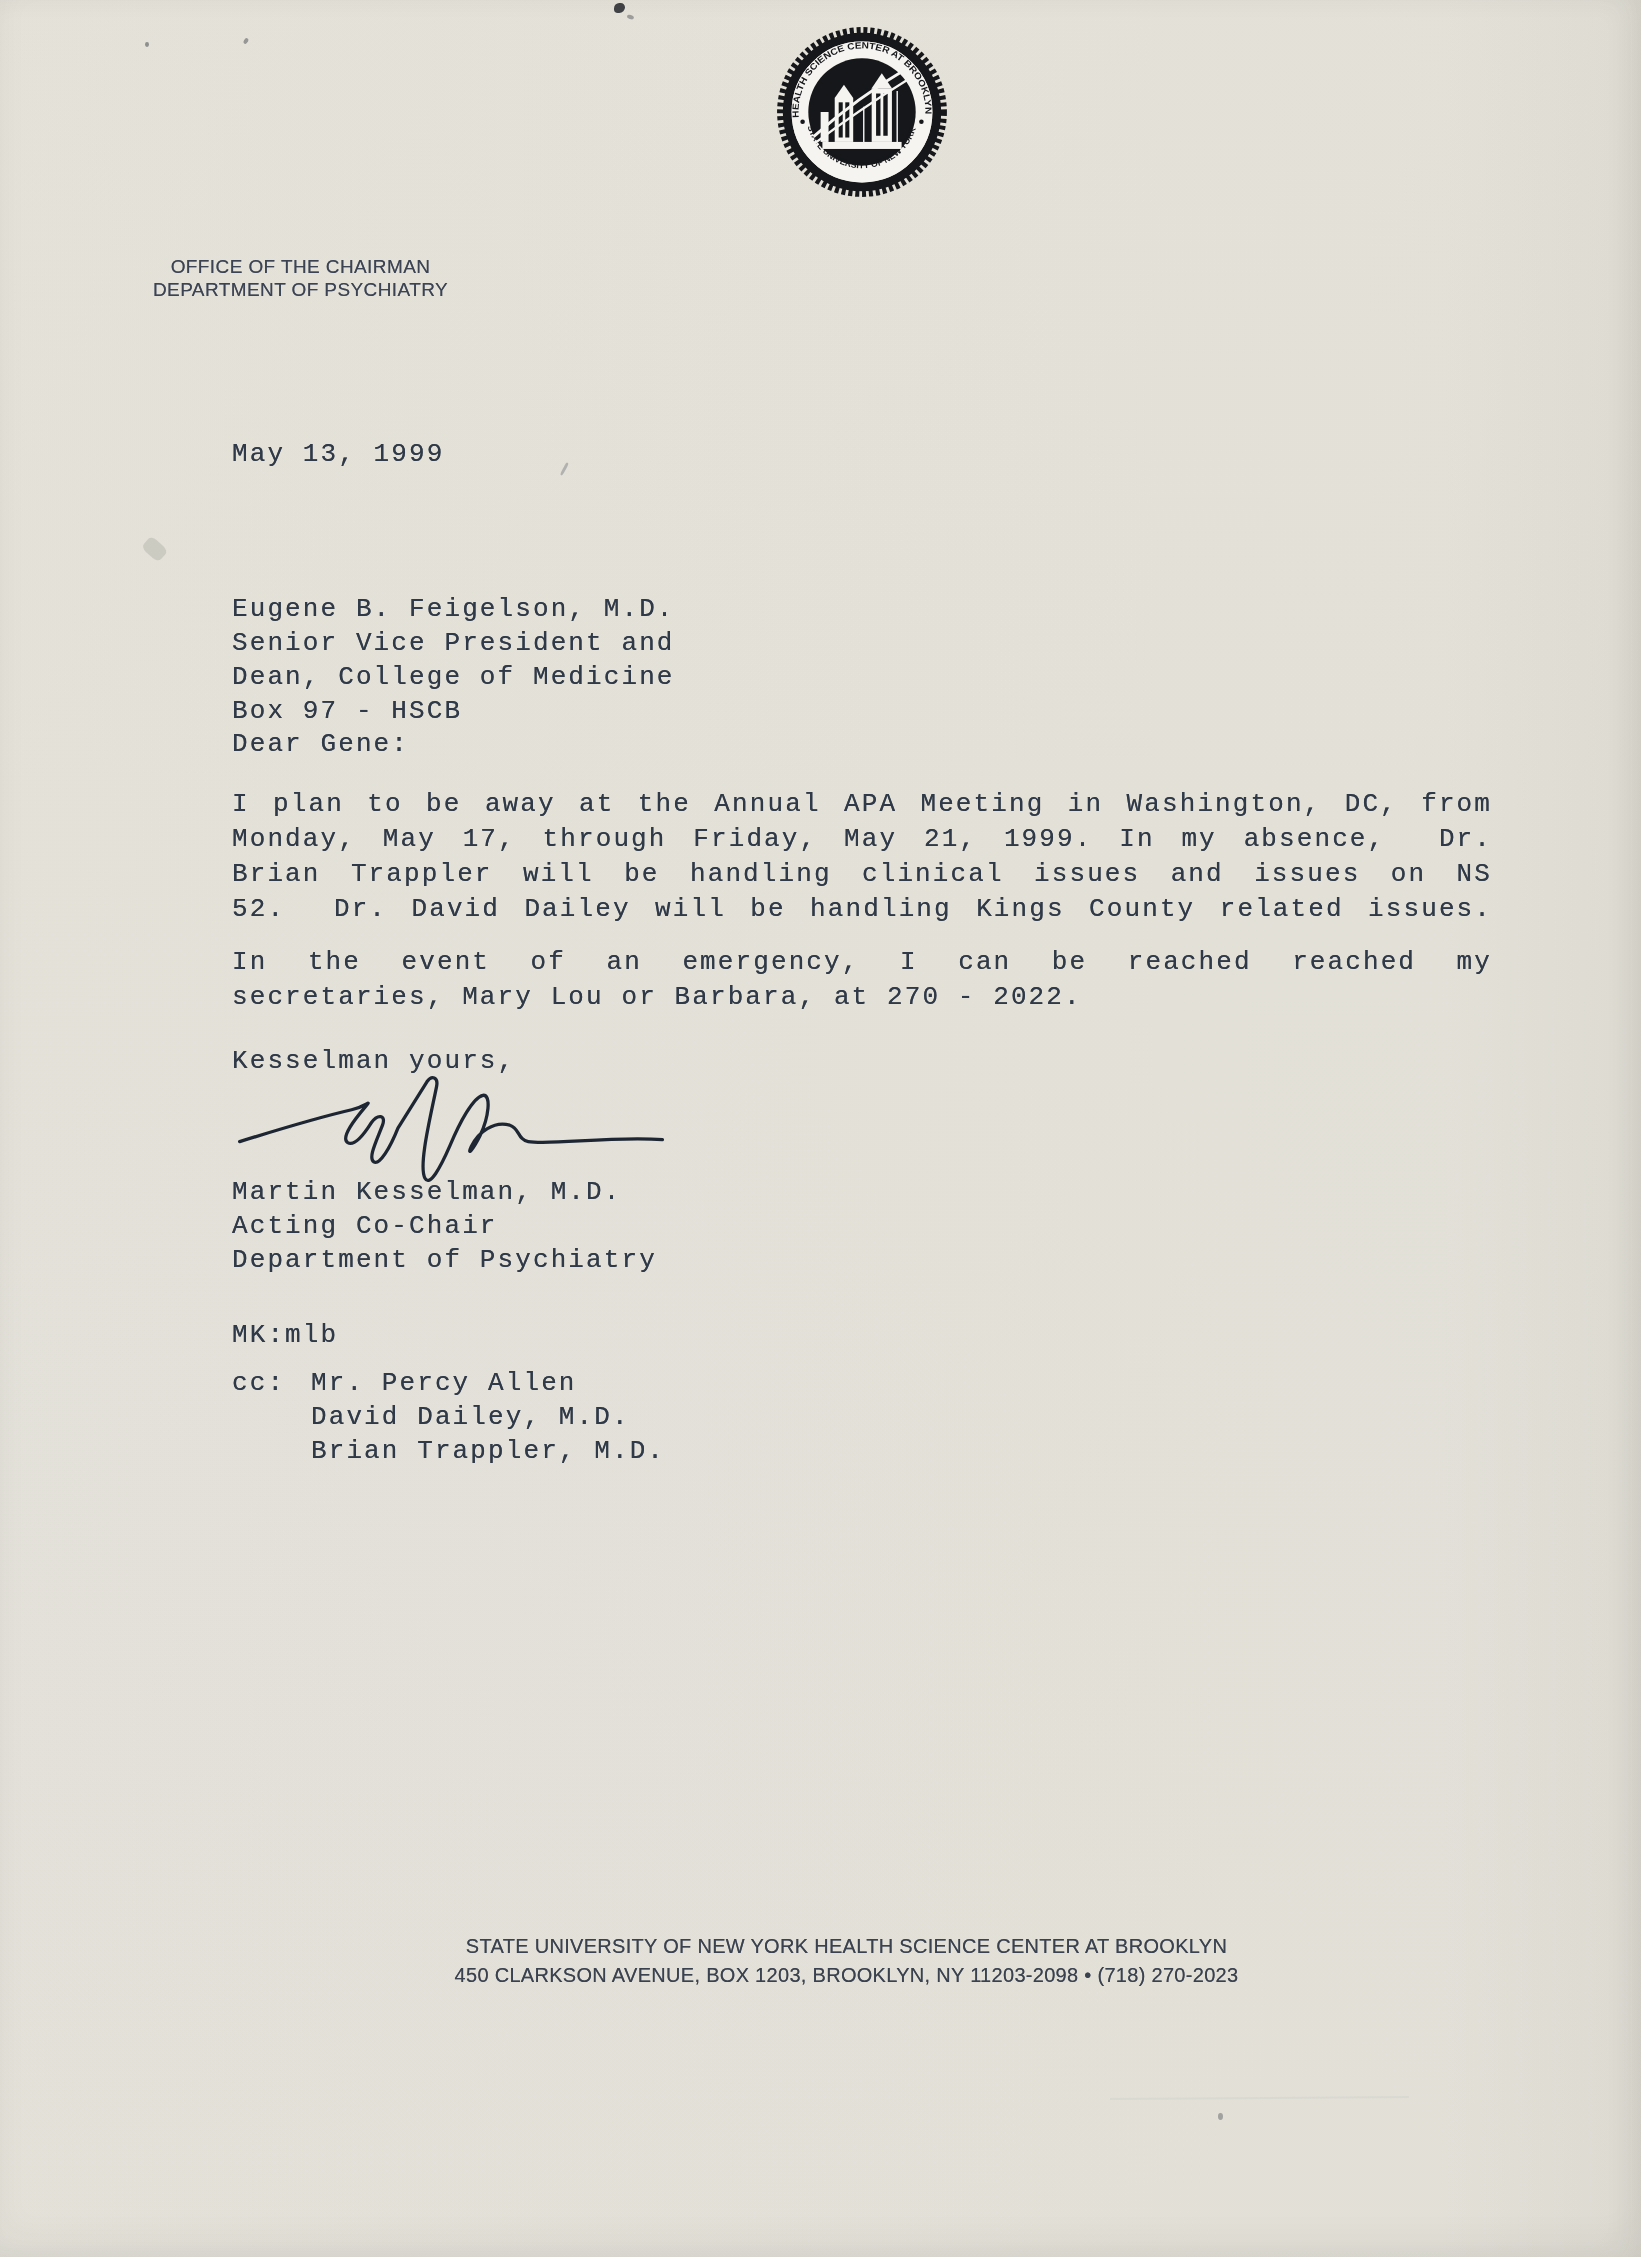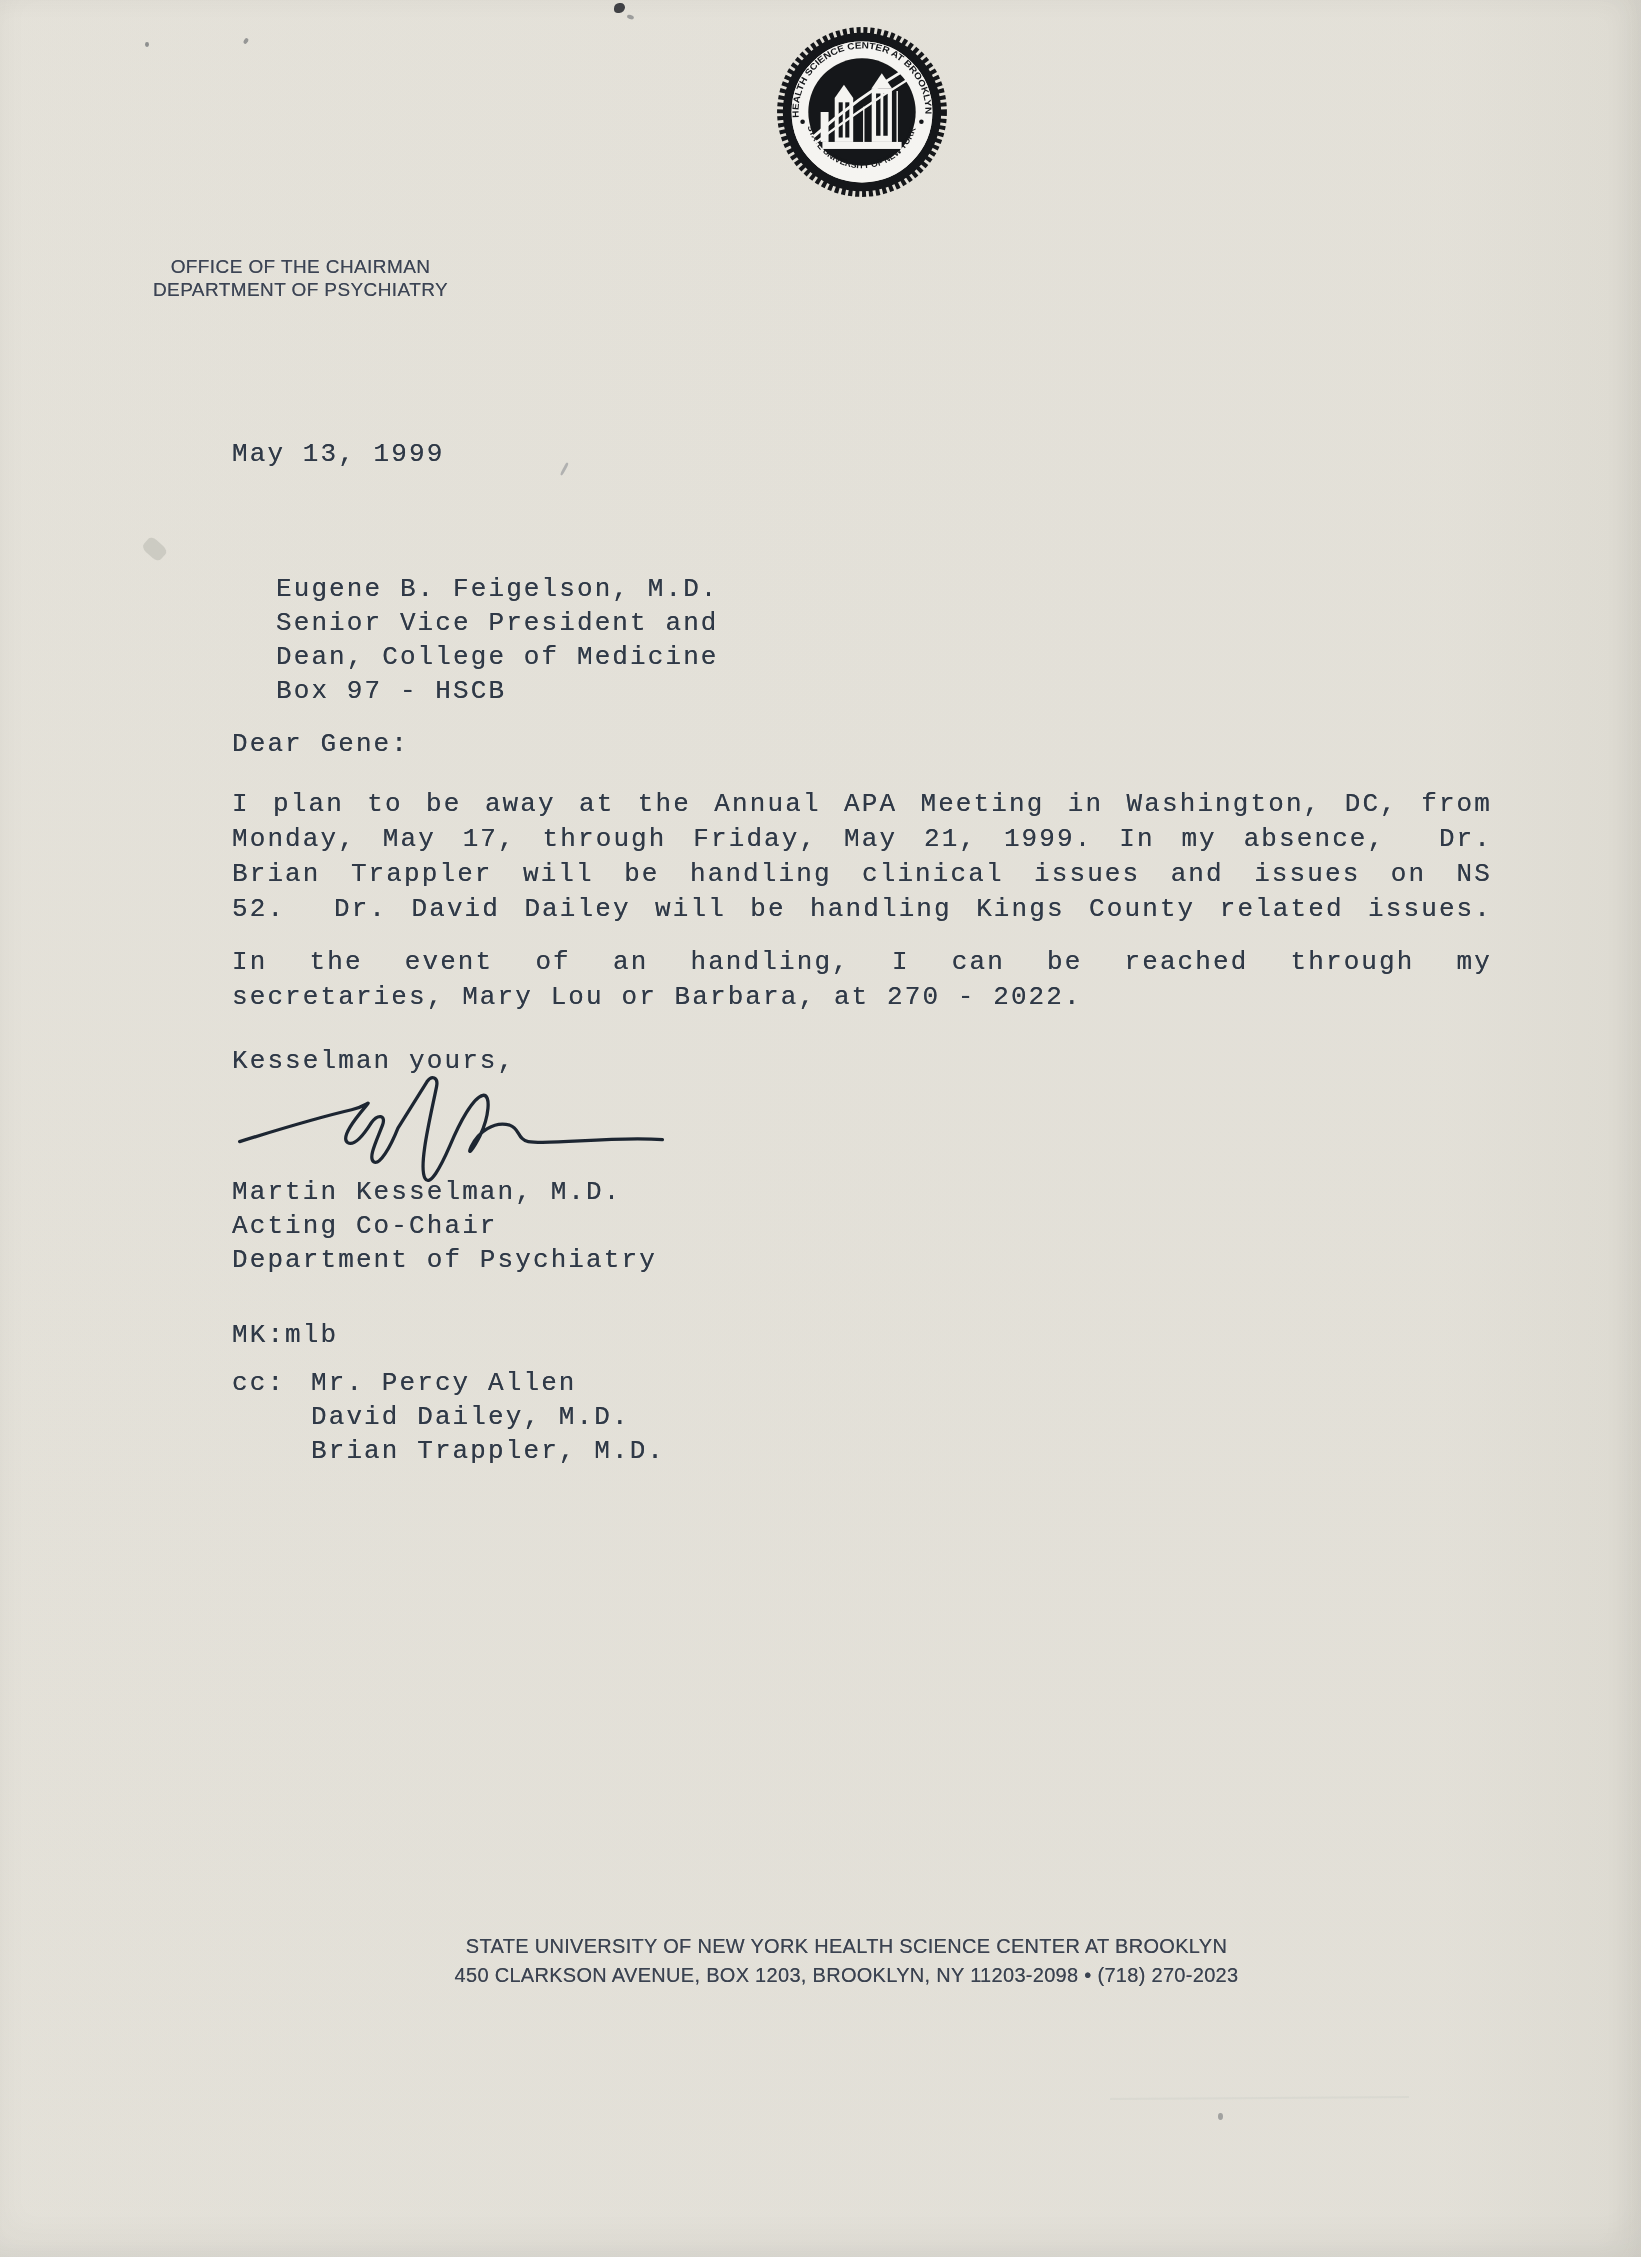--- a/index.html
+++ b/index.html
@@ -93,38 +93,38 @@
     </g>
   </svg>
 
   <div class="office">
     <div>OFFICE OF THE CHAIRMAN</div>
     <div>DEPARTMENT OF PSYCHIATRY</div>
   </div>
 
   <div class="tw" style="left:232px;top:437px;">May 13, 1999</div>
 
-  <div class="tw block lh35" style="left:232px;top:572px;margin-left:44px;">
+  <div class="tw block lh35" style="left:232px;top:592px;">
     <div class="tline">Eugene B. Feigelson, M.D.</div>
     <div class="tline">Senior Vice President and</div>
     <div class="tline">Dean, College of Medicine</div>
     <div class="tline">Box 97 - HSCB</div>
   </div>
 
   <div class="tw" style="left:232px;top:727px;">Dear Gene:</div>
 
   <div class="tw block" style="left:232px;top:787px;">
     <div class="tline just">I plan to be away at the Annual APA Meeting in Washington, DC, from</div>
     <div class="tline just">Monday, May 17, through Friday, May 21, 1999. In my absence,&nbsp; Dr.</div>
     <div class="tline just">Brian Trappler will be handling clinical issues and issues on NS</div>
     <div class="tline just">52.&nbsp; Dr. David Dailey will be handling Kings County related issues.</div>
   </div>
 
   <div class="tw block" style="left:232px;top:945px;">
-    <div class="tline just">In the event of an handling, I can be reached through my</div>
+    <div class="tline just">In the event of an emergency, I can be reached reached my</div>
     <div class="tline">secretaries, Mary Lou or Barbara, at 270 - 2022.</div>
   </div>
 
   <div class="tw" style="left:232px;top:1044px;">Kesselman yours,</div>
 
   <svg class="signature" viewBox="0 0 460 150" aria-hidden="true">
     <path d="M 10 72
              C 55 58 100 45 126 39
              C 140 36 147 28 141 35
              C 130 48 114 68 122 73

